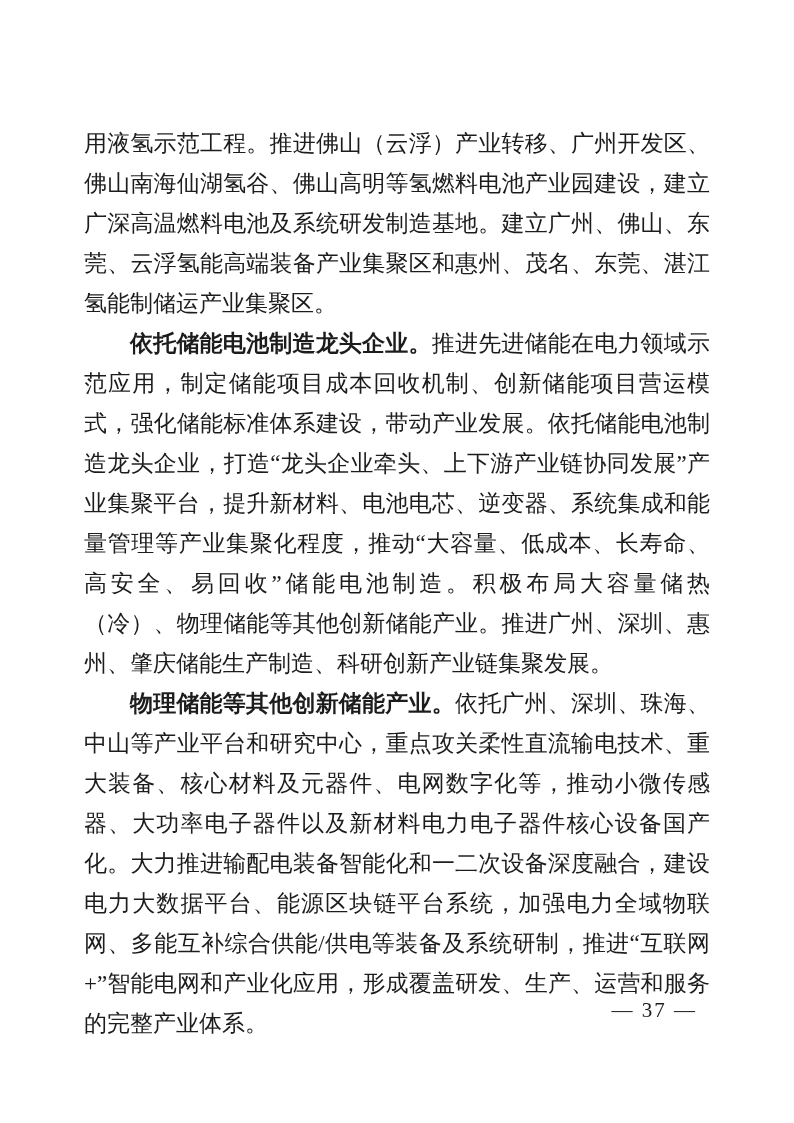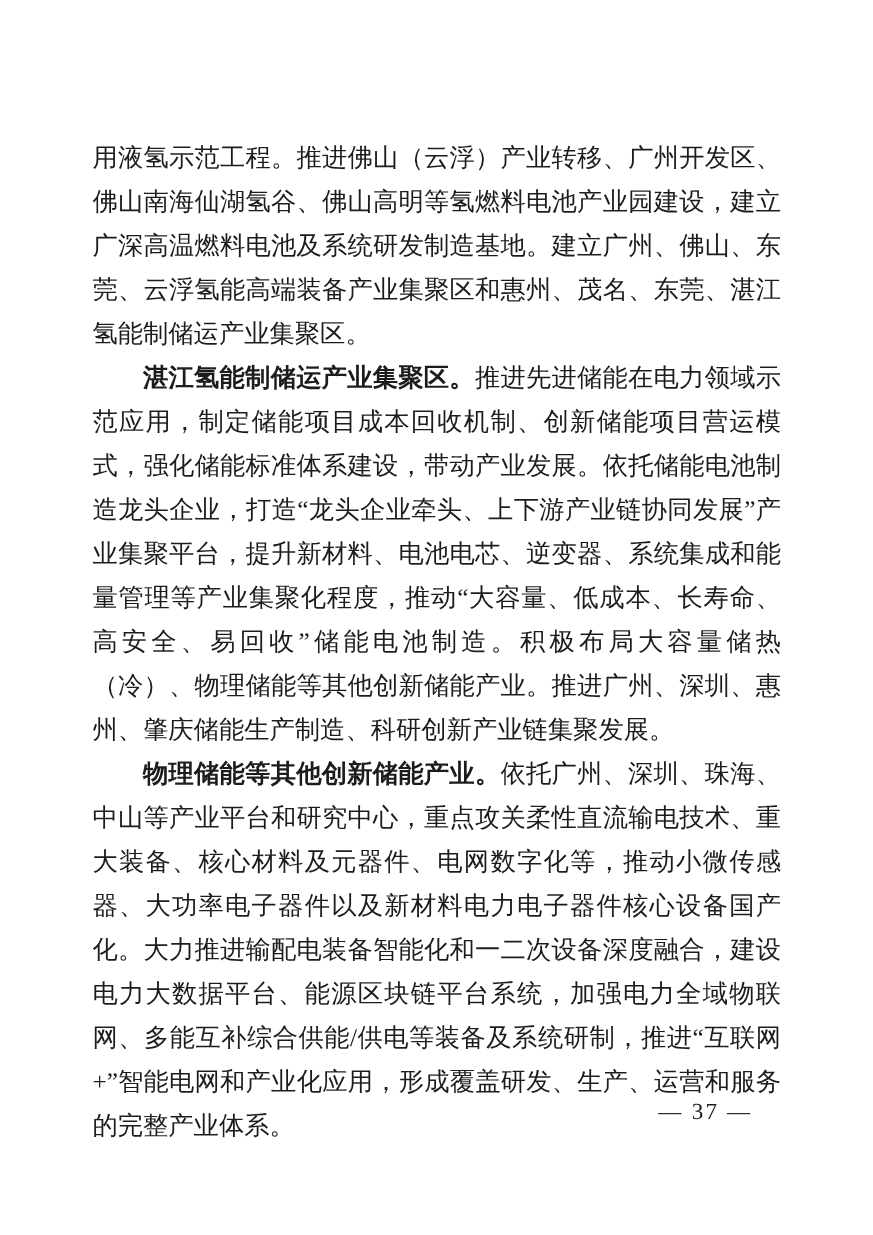--- a/index.html
+++ b/index.html
@@ -32,38 +32,38 @@
   }
   .para.indent {
     text-indent: 2em;
   }
   .para-heading {
     font-weight: bold;
   }
   .page-number {
     position: absolute;
     top: 998px;
-    right: 110px;
+    right: 97px;
     font-size: 21px;
     line-height: 24px;
     letter-spacing: 2px;
     color: #1c1c1c;
     white-space: nowrap;
   }
 </style>
 </head>
 <body>
 
 <div class="page">
 
   <div class="content">
 
     <p class="para"><span>用液氢示范工程。推进佛山（云浮）产业转移、广州开发区、佛山南海仙湖氢谷、佛山高明等氢燃料电池产业园建设，建立广深高温燃料电池及系统研发制造基地。建立广州、佛山、东莞、云浮氢能高端装备产业集聚区和惠州、茂名、东莞、湛江氢能制储运产业集聚区。</span></p>
 
-    <p class="para indent"><span class="para-heading">湛江氢能制储运产业集聚区。</span><span>推进先进储能在电力领域示范应用，制定储能项目成本回收机制、创新储能项目营运模式，强化储能标准体系建设，带动产业发展。依托储能电池制造龙头企业，打造“龙头企业牵头、上下游产业链协同发展”产业集聚平台，提升新材料、电池电芯、逆变器、系统集成和能量管理等产业集聚化程度，推动“大容量、低成本、长寿命、高安全、易回收”储能电池制造。积极布局大容量储热（冷）、物理储能等其他创新储能产业。推进广州、深圳、惠州、肇庆储能生产制造、科研创新产业链集聚发展。</span></p>
+    <p class="para indent"><span class="para-heading">依托储能电池制造龙头企业。</span><span>推进先进储能在电力领域示范应用，制定储能项目成本回收机制、创新储能项目营运模式，强化储能标准体系建设，带动产业发展。依托储能电池制造龙头企业，打造“龙头企业牵头、上下游产业链协同发展”产业集聚平台，提升新材料、电池电芯、逆变器、系统集成和能量管理等产业集聚化程度，推动“大容量、低成本、长寿命、高安全、易回收”储能电池制造。积极布局大容量储热（冷）、物理储能等其他创新储能产业。推进广州、深圳、惠州、肇庆储能生产制造、科研创新产业链集聚发展。</span></p>
 
     <p class="para indent"><span class="para-heading">物理储能等其他创新储能产业。</span><span>依托广州、深圳、珠海、中山等产业平台和研究中心，重点攻关柔性直流输电技术、重大装备、核心材料及元器件、电网数字化等，推动小微传感器、大功率电子器件以及新材料电力电子器件核心设备国产化。大力推进输配电装备智能化和一二次设备深度融合，建设电力大数据平台、能源区块链平台系统，加强电力全域物联网、多能互补综合供能/供电等装备及系统研制，推进“互联网+”智能电网和产业化应用，形成覆盖研发、生产、运营和服务的完整产业体系。</span></p>
 
   </div>
 
   <div class="page-number">— 37 —</div>
 
 </div>
 
 </body></html>

